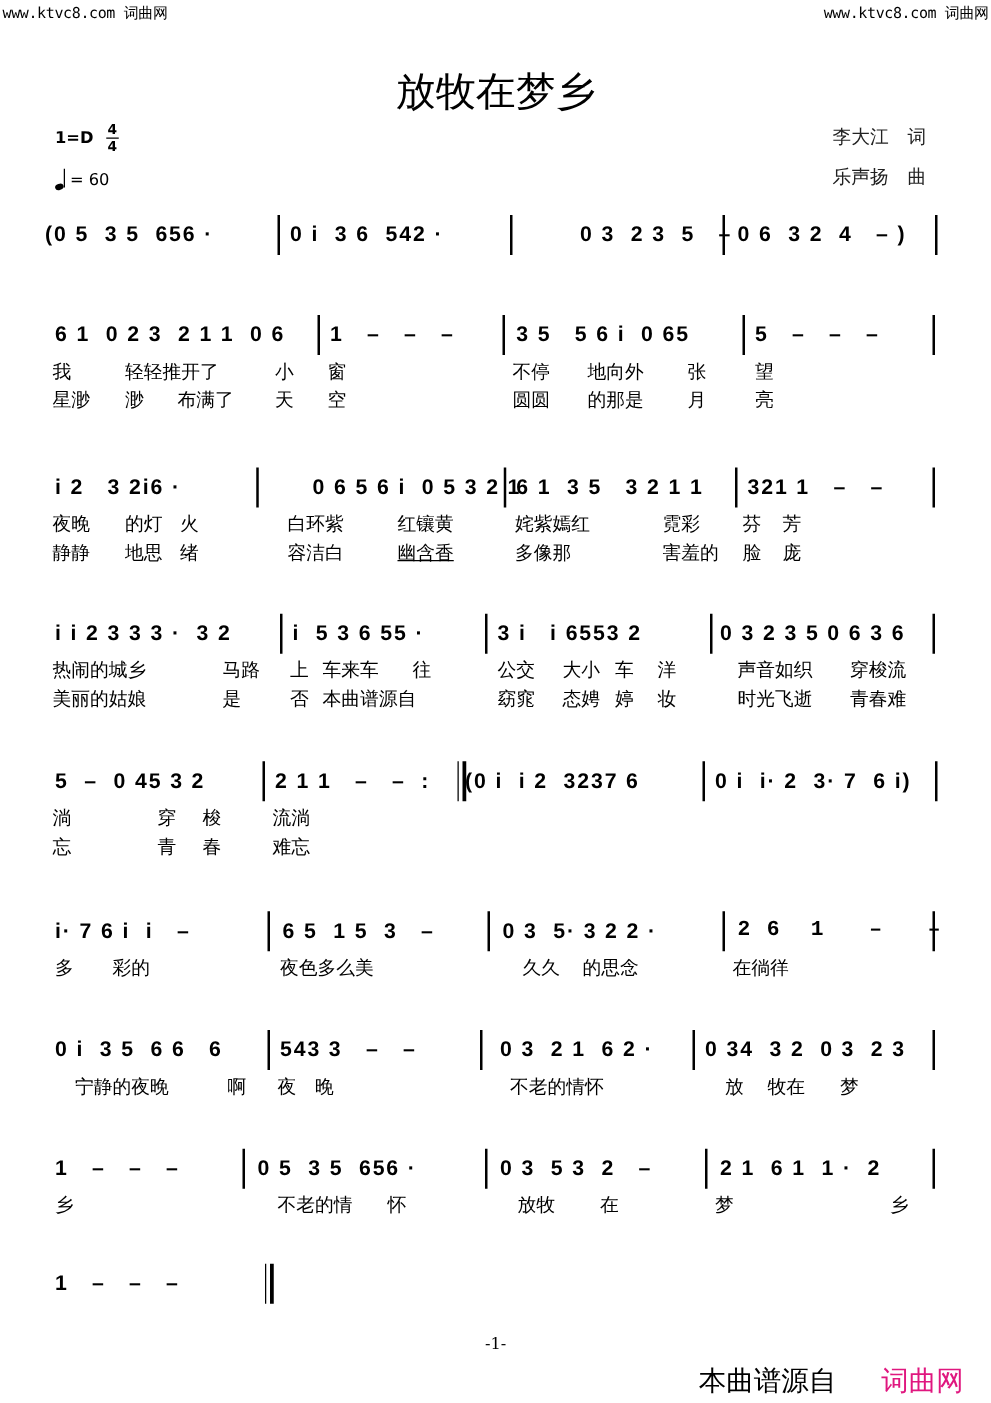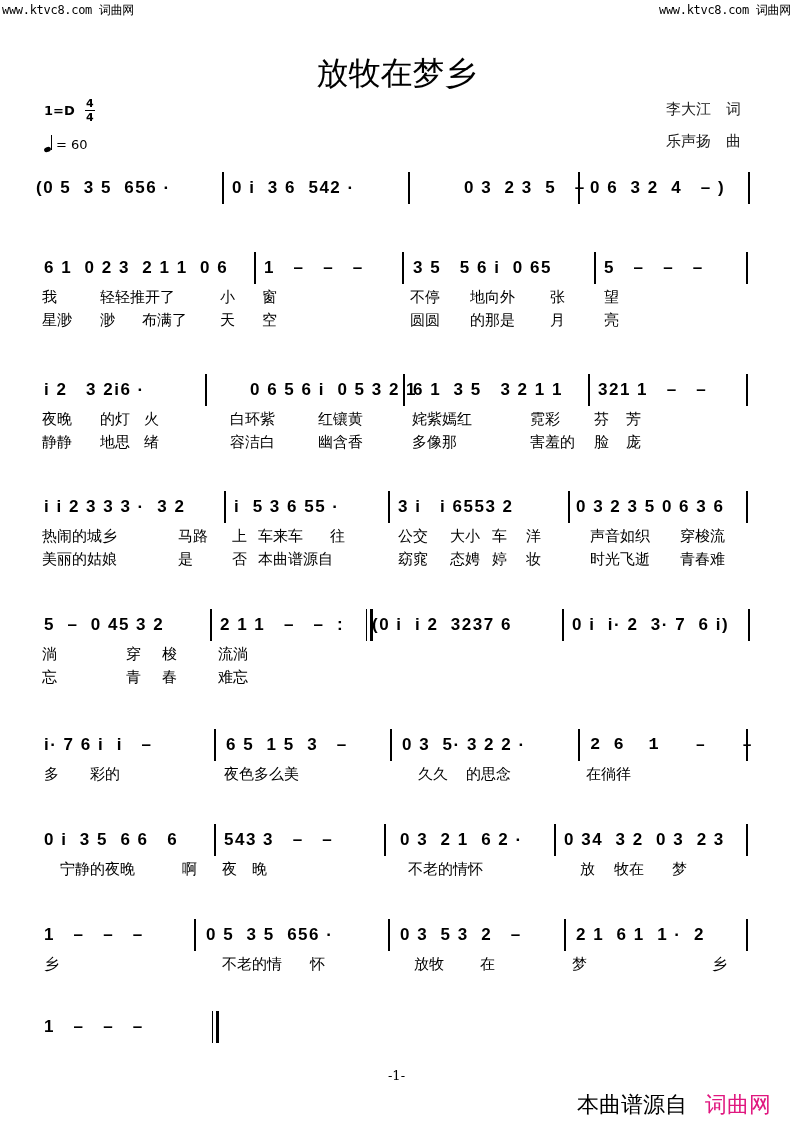--- a/index.html
+++ b/index.html
@@ -16,21 +16,21 @@
   .note-glyph .stem { position:absolute; bottom:2px; right:1px; width:1px; height:15px; background:#000; }
   .credit { position:absolute; right:52px; font-family:"DejaVu Serif", serif; font-size:15px; color:#222; }
   .credit-lyr { top:100px; } .credit-mus { top:132px; }
   .system { position:absolute; left:0; width:793px; }
   .bar-line { position:absolute; width:1.5px; background:#000; }
   .double-bar { position:absolute; width:3px; border-left:1.5px solid #000; border-right:3px solid #000; }
   .measure { position:absolute; font-family:"Liberation Sans", sans-serif; font-weight:bold; font-size:17px; white-space:pre; letter-spacing:1.5px; }
   .lyric { position:absolute; font-family:"DejaVu Serif", serif; font-size:15px; white-space:pre; letter-spacing:0px; }
   .page-num { position:absolute; top:1068px; left:0; width:793px; text-align:center; font-family:"DejaVu Serif", serif; font-size:13px; }
   .source { position:absolute; right:22px; top:1090px; font-size:22px; font-family:"DejaVu Sans", sans-serif; }
-  .source .brand { color:#e0177f; margin-left:18px; }
+  .source .brand { color:#e0177f; margin-left:36px; }
 </style>
 </head>
 <body>
 
 <div class="wm wm-left">www.ktvc8.com 词曲网</div>
 <div class="wm wm-right">www.ktvc8.com 词曲网</div>
 
 <div class="title">放牧在梦乡</div>
 
 <div class="key">
@@ -106,21 +106,21 @@
       <div class="lyric" style="left: 230px; top: 30px;">白环紫</div>
       <div class="lyric" style="left: 318px; top: 30px;">红镶黄</div>
       <div class="lyric" style="left: 412px; top: 30px;">姹紫嫣红</div>
       <div class="lyric" style="left: 530px; top: 30px;">霓彩</div>
       <div class="lyric" style="left: 594px; top: 30px;">芬</div>
       <div class="lyric" style="left: 626px; top: 30px;">芳</div>
       <div class="lyric" style="left: 42px; top: 53px;">静静</div>
       <div class="lyric" style="left: 100px; top: 53px;">地思</div>
       <div class="lyric" style="left: 144px; top: 53px;">绪</div>
       <div class="lyric" style="left: 230px; top: 53px;">容洁白</div>
-      <div class="lyric" style="left: 318px; top: 53px;">幽含香</div>
+      <div class="lyric" style="left: 318px; top: 53px; text-decoration: underline;">幽含香</div>
       <div class="lyric" style="left: 412px; top: 53px;">多像那</div>
       <div class="lyric" style="left: 530px; top: 53px; text-align: center;">害羞的</div>
       <div class="lyric" style="left: 594px; top: 53px;">脸</div>
       <div class="lyric" style="left: 626px; top: 53px;">庞</div>
     </div>
     <div class="system" style="top: 497px;">
       <div class="measure" style="left: 44px; top: 0px;">i i 2 3 3 3 ·  3 2</div>
       <div class="measure" style="left: 234px; top: 0px;">i  5 3 6 55 ·</div>
       <div class="measure" style="left: 398px; top: 0px;">3 i   i 6553 2</div>
       <div class="measure" style="left: 576px; top: 0px;">0 3 2 3 5 0 6 3 6</div>

